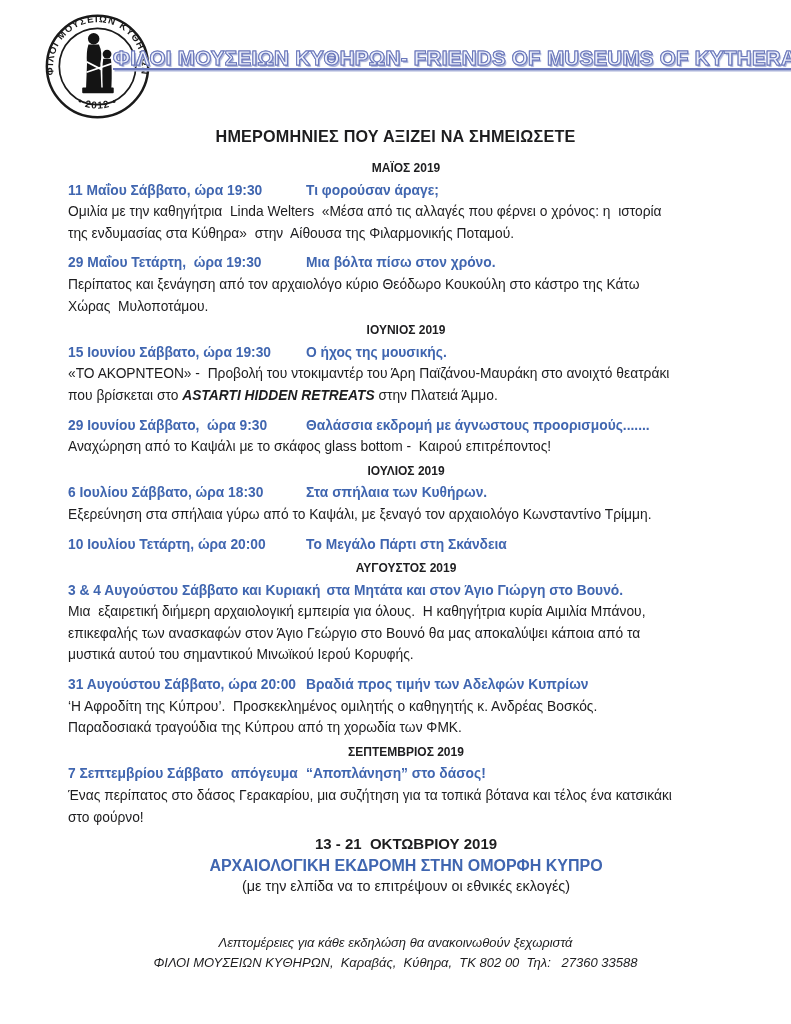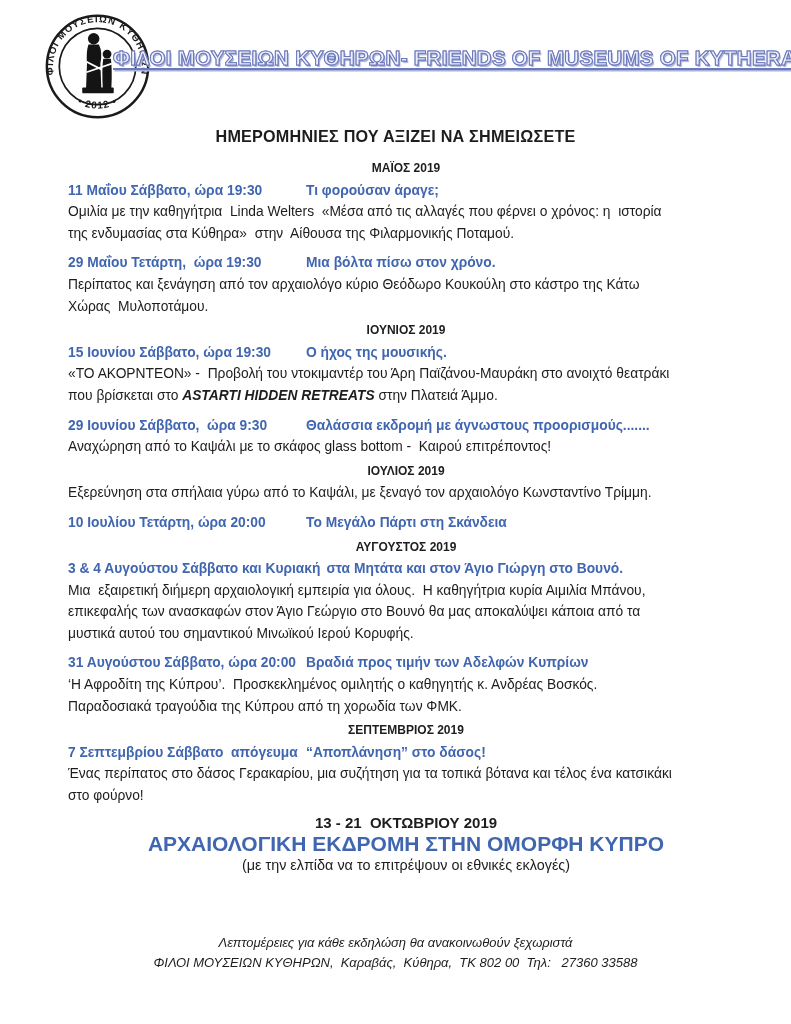--- a/index.html
+++ b/index.html
@@ -46,21 +46,21 @@
     display: flex; align-items: baseline;
     color: #4066b0; font-weight: bold; white-space: pre-wrap;
   }
   .event-heading .when { flex: 0 0 auto; min-width: 232px; padding-right: 6px; white-space: pre-wrap; }
   .event-heading .what { flex: 0 1 auto; white-space: pre-wrap; }
   .event-body { white-space: pre-wrap; }
   .venue { font-style: italic; font-weight: bold; }
   
   .october { margin-top: 5px; text-align: center; }
   .oct-dates { font-size: 15px; font-weight: bold; color: #1d1d1f; white-space: pre-wrap; }
-  .oct-title { font-size: 21px; font-weight: bold; color: #4066b0; }
+  .oct-title { font-size: 16px; font-weight: bold; color: #4066b0; }
   .oct-note  { font-size: 14.4px; }
   
   .footer { position: absolute; top: 933px; left: 0; width: 100%; text-align: center; font-style: italic; font-size: 13px; line-height: 20px; color: #1d1d1f; }
   .footer p { margin: 0; white-space: pre-wrap; }
 </style>
 </head>
 <body>
 
 <div class="page">
 
@@ -122,20 +122,21 @@
       </div>
       <div class="event">
         <p class="event-heading"><span class="when">29 Ιουνίου Σάββατο,  ώρα 9:30</span><span class="what">Θαλάσσια εκδρομή με άγνωστους προορισμούς.......</span></p>
         <p class="event-body">Αναχώρηση από το Καψάλι με το σκάφος glass bottom -  Καιρού επιτρέποντος!</p>
       </div>
     </section>
 
     <section class="month">
       <h2 class="month-name">ΙΟΥΛΙΟΣ 2019</h2>
       <div class="event">
+        <p class="event-heading"><span class="when">6 Ιουλίου Σάββατο, ώρα 18:30</span><span class="what">Στα σπήλαια των Κυθήρων.</span></p>
         <p class="event-body">Εξερεύνηση στα σπήλαια γύρω από το Καψάλι, με ξεναγό τον αρχαιολόγο Κωνσταντίνο Τρίμμη.</p>
       </div>
       <div class="event">
         <p class="event-heading"><span class="when">10 Ιουλίου Τετάρτη, ώρα 20:00</span><span class="what">Το Μεγάλο Πάρτι στη Σκάνδεια</span></p>
       </div>
     </section>
 
     <section class="month">
       <h2 class="month-name">ΑΥΓΟΥΣΤΟΣ 2019</h2>
       <div class="event">

